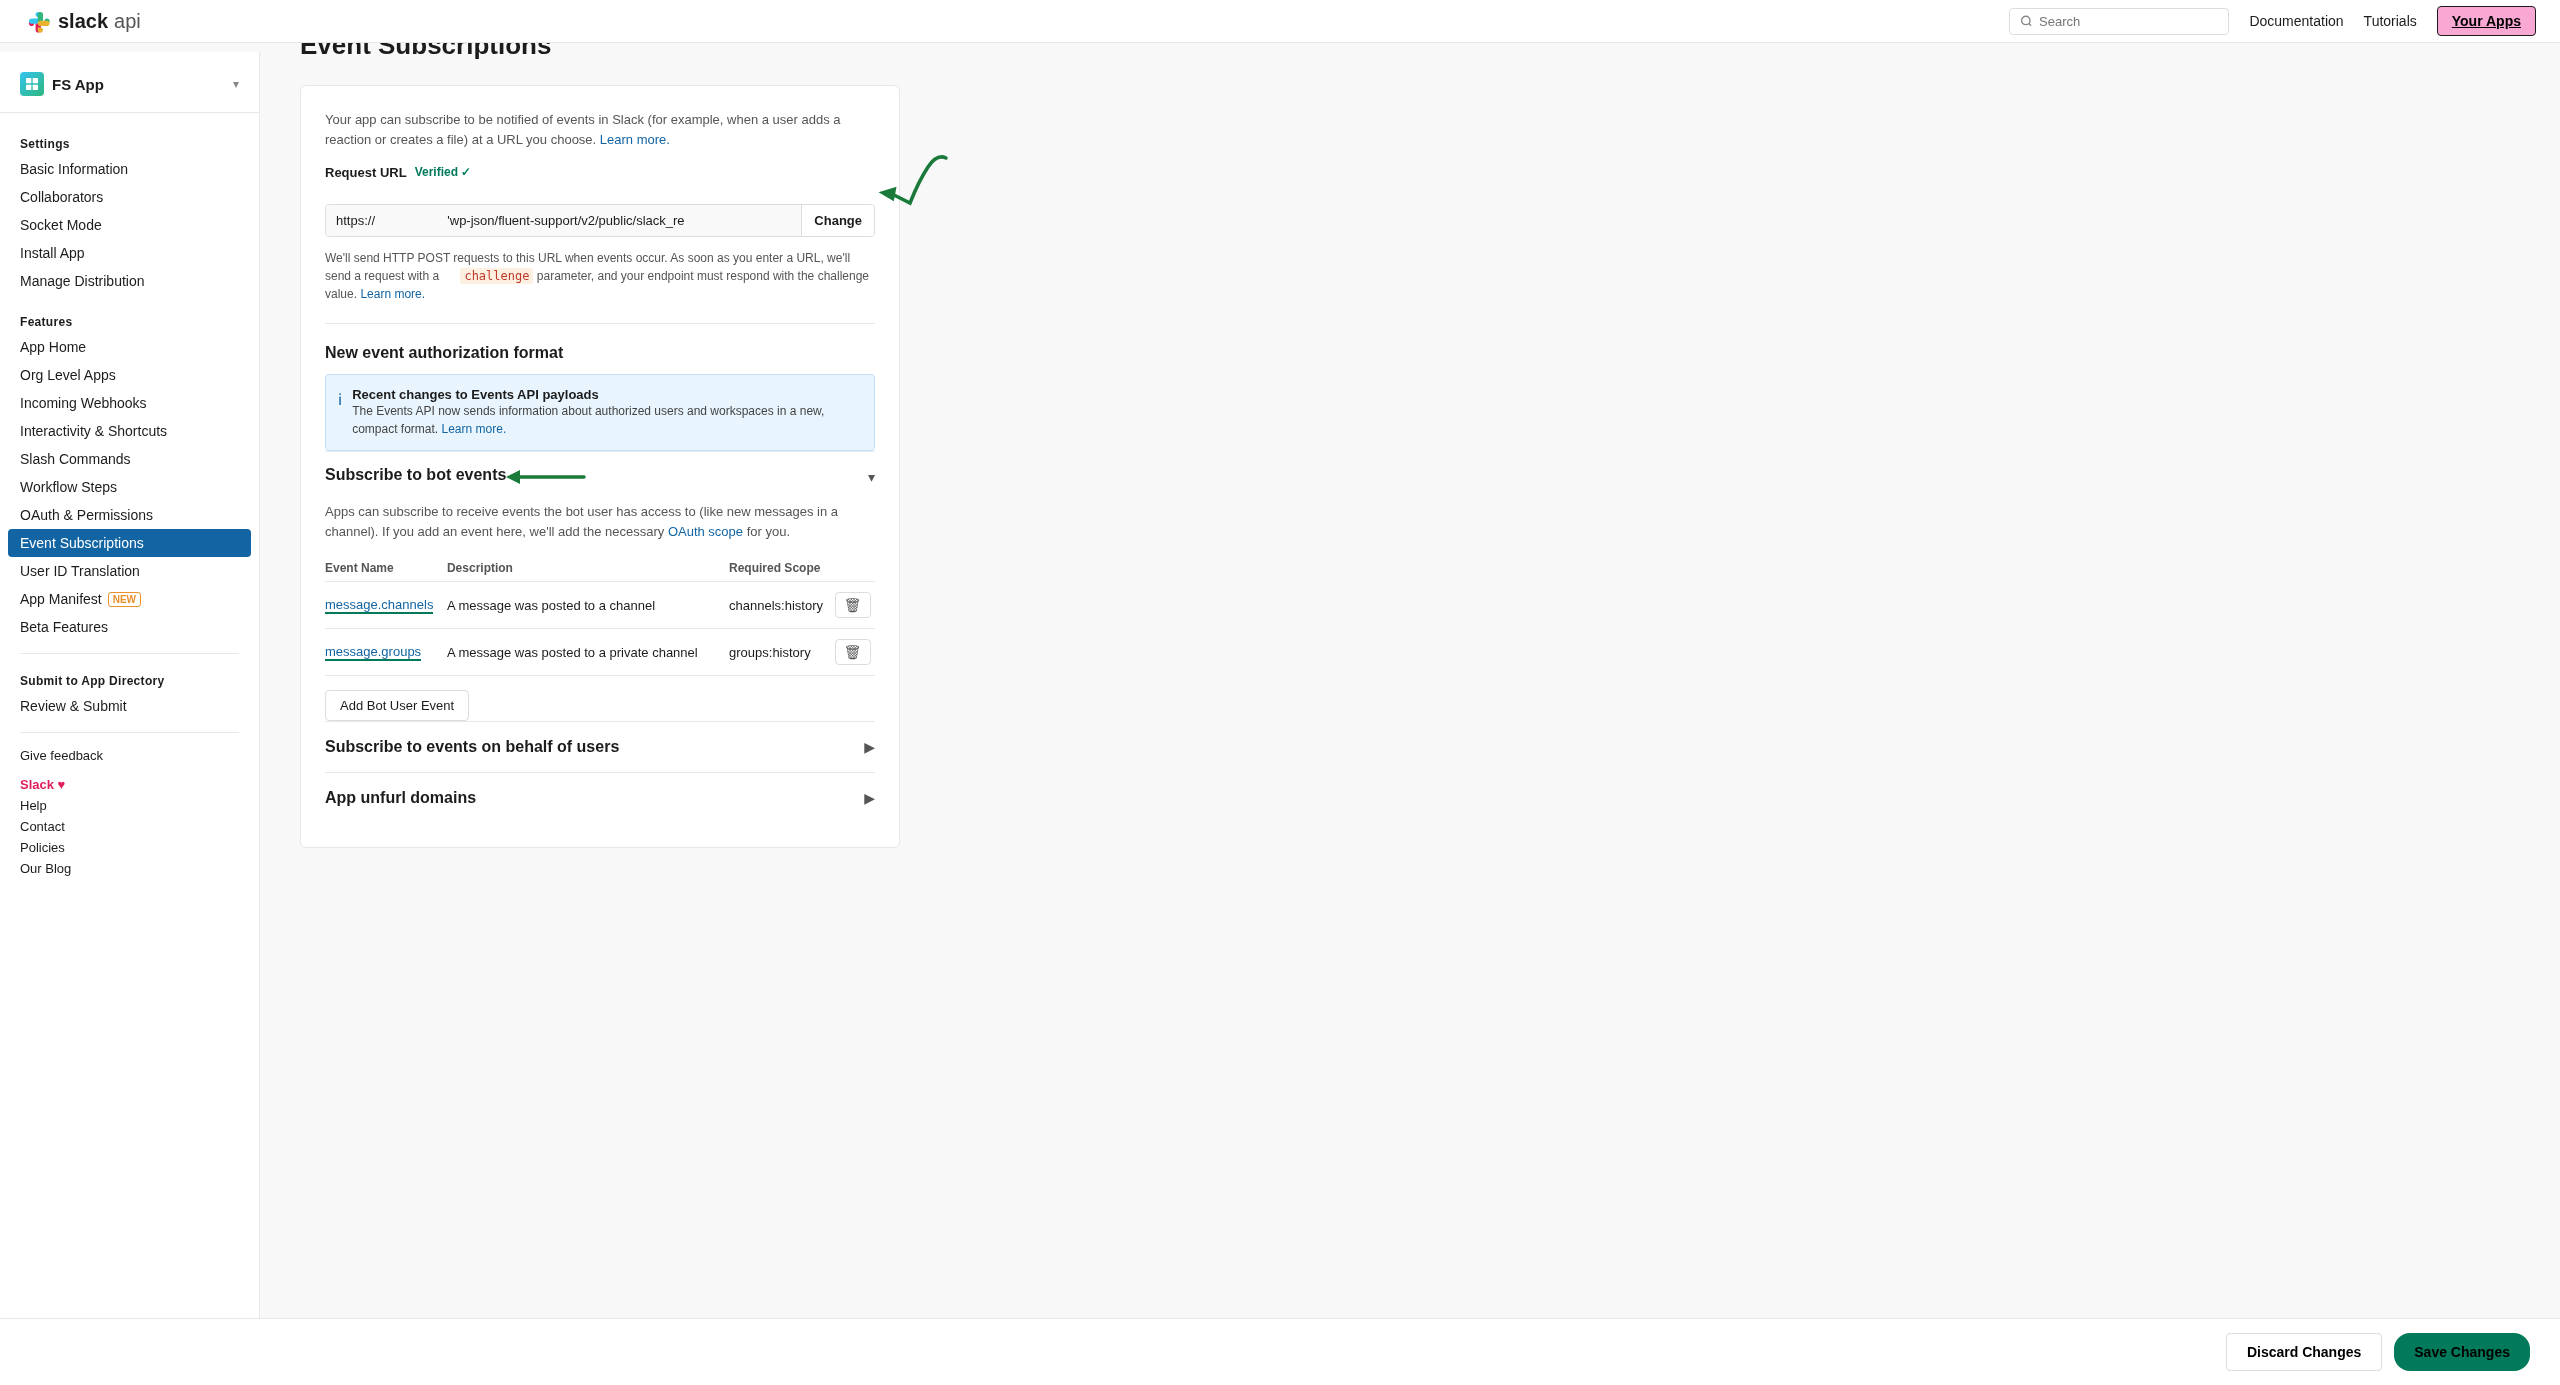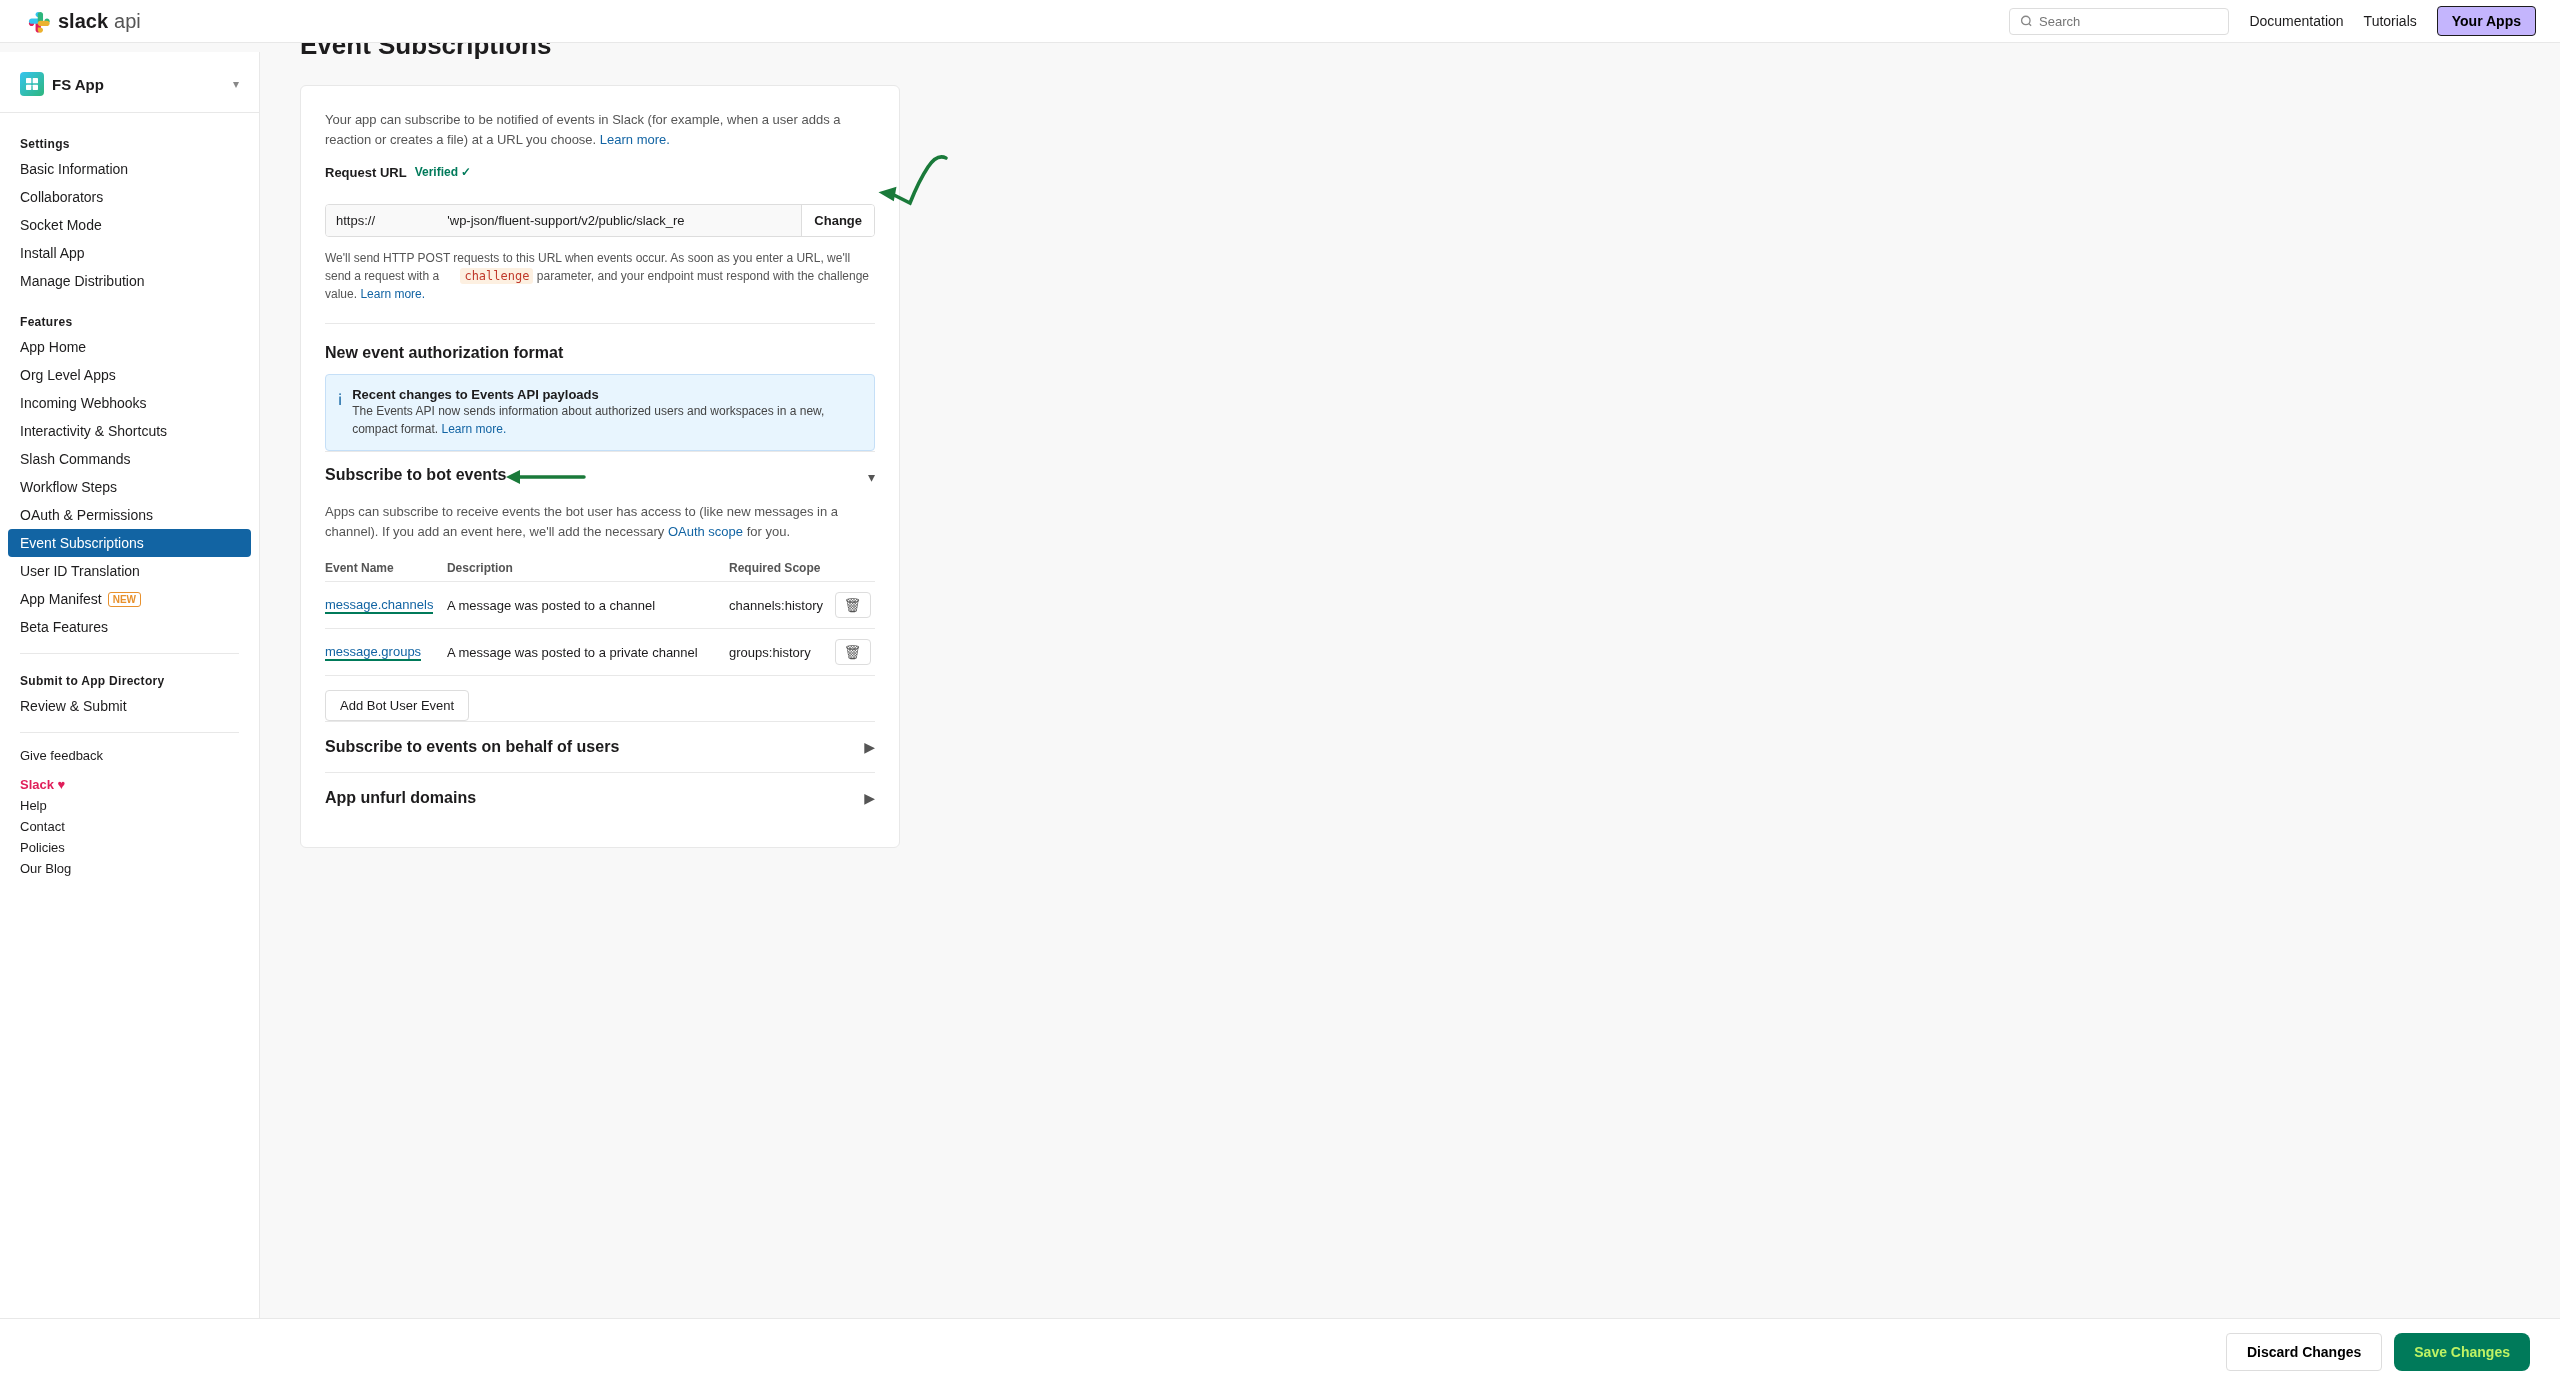--- a/index.html
+++ b/index.html
@@ -55,21 +55,22 @@
       text-decoration: none;
       cursor: pointer;
     }
     .your-apps-btn {
       padding: 6px 14px;
       border: 1px solid #1d1c1d;
       border-radius: 4px;
       font-size: 14px;
       font-weight: 600;
       cursor: pointer;
-      background: #c4b5fd;
+      background: #f9a8d4;
+      text-decoration: underline;
     }
 
     
     .sidebar {
       width: 260px;
       background: #fff;
       border-right: 1px solid #e8e8e8;
       padding: 20px 0;
       position: fixed;
       top: 52px;
@@ -423,25 +424,25 @@
       border: 1px solid #ddd;
       border-radius: 4px;
       font-size: 14px;
       font-weight: 600;
       background: #fff;
       cursor: pointer;
     }
     .save-btn {
       padding: 10px 20px;
       border: none;
-      border-radius: 8px;
+      border-radius: 16px;
       font-size: 14px;
       font-weight: 700;
       background: #007a5a;
-      color: #bef264;
+      color: #000000;
       cursor: pointer;
     }
     .arrow-svg {
       position: absolute;
       right: -80px;
       top: -55px;
       width: 90px;
       pointer-events: none;
     }
   </style>

